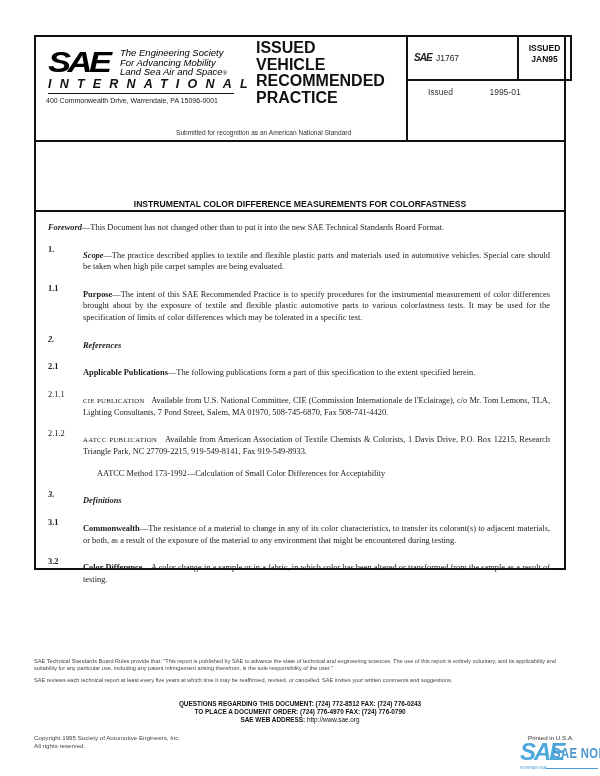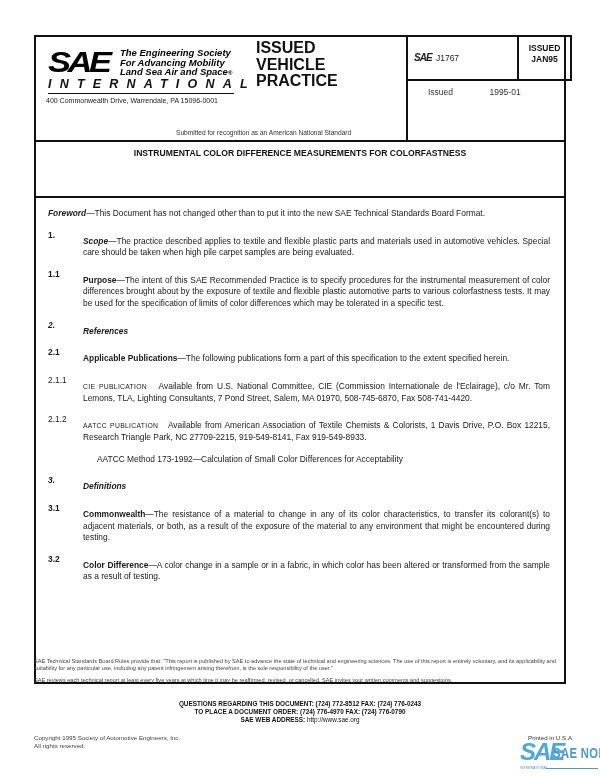--- a/index.html
+++ b/index.html
@@ -7,46 +7,46 @@
   body { position: relative; font-family: "Liberation Sans", sans-serif; color: #111; }
 
   .frame { position: absolute; left: 34px; top: 35px; width: 532px; border: 2px solid #111; }
 
   
   .hdr { position: relative; height: 105px; border-bottom: 2px solid #111; }
   .logo-area { position: absolute; left: 0; top: 0; width: 218px; height: 103px; }
   .sae-mark { position: absolute; left: 12px; top: 12px; font-family: "Liberation Sans", sans-serif;
               font-weight: 900; font-style: italic; font-size: 30px; letter-spacing: -3px; line-height: 26px;
               color: #000; transform: scaleX(1.15); transform-origin: left; }
-  .tagline { position: absolute; left: 84px; top: 11px; font-size: 9.5px; font-weight: bold; font-style: italic;
+  .tagline { position: absolute; left: 84px; top: 11px; font-size: 9.5px; font-weight: normal; font-style: italic;
              line-height: 9.5px; color: #000; }
   .reg { font-size: 6px; font-style: normal; }
   .intl { position: absolute; left: 12px; top: 41px; font-size: 12.5px; font-weight: bold; font-style: italic;
           letter-spacing: 8.2px; line-height: 13px; }
   .intl-rule { position: absolute; left: 12px; top: 56px; width: 186px; border-top: 1.5px solid #111; }
   .address { position: absolute; left: 10px; top: 59px; font-size: 7px; line-height: 9px; color: #222; white-space: nowrap; }
   .submitted { position: absolute; left: 140px; top: 92px; font-size: 6.6px; color: #333; white-space: nowrap; }
 
   .doctype { position: absolute; left: 220px; top: 3px; font-size: 16px; font-weight: bold; line-height: 16.5px; color: #111; }
 
   .idbox { position: absolute; left: 370px; top: -2px; width: 164px; height: 107px; border-left: 2px solid #111; }
   .id-top { position: absolute; left: 0; top: 0; width: 162px; height: 46px; border-bottom: 2px solid #111; border-top: 2px solid #111; }
   .id-num { position: absolute; left: 6px; top: 15px; font-size: 8.5px; color: #222; white-space: nowrap; }
   .id-num .mini-sae { font-weight: 900; font-style: italic; font-size: 10px; letter-spacing: -1px; margin-right: 2px; }
   .id-issued { position: absolute; left: 109px; top: -2px; width: 55px; height: 46px; border-left: 2px solid #111; border-right: 2px solid #111;
                font-size: 8.5px; font-weight: bold; text-align: center; padding-top: 8px; line-height: 11px; }
   .id-date { position: absolute; left: 20px; top: 52px; font-size: 8.5px; color: #333; white-space: nowrap; }
   .id-date span:last-child { margin-left: 34px; }
 
   
-  .titlebox { height: 56px; border-bottom: 2px solid #111; display: flex; align-items: flex-start; justify-content: center; }
+  .titlebox { height: 70px; border-bottom: 2px solid #111; display: flex; align-items: flex-end; justify-content: center; }
   .doc-title { font-size: 8.6px; font-weight: bold; text-align: center; line-height: 11.5px; margin-top: 6px; }
 
   
-  .bodybox { padding: 10px 14px 8px 12px; height: 484px; font-size: 8.4px; line-height: 11.4px; color: #1a1a1a; }
+  .bodybox { padding: 10px 14px 8px 12px; height: 356px; font-size: 8.4px; line-height: 11.4px; color: #1a1a1a; font-family: Liberation Serif, serif; }
   .para { margin-bottom: 10.4px; text-align: justify; }
   .row { display: flex; }
   .num { width: 35px; flex: none; font-weight: normal; }
   .num.b { font-weight: bold; }
   .num.bi { font-weight: bold; font-style: italic; }
   .txt { flex: 1; text-align: justify; margin-top: 6px; }
   .bi { font-weight: bold; font-style: italic; }
   .b { font-weight: bold; }
   .sc { font-size: 6.8px; letter-spacing: 0.3px; text-transform: uppercase; }
   .cite { padding-left: 49px; margin-bottom: 10.4px; }
@@ -78,20 +78,21 @@
         <div><span>Land Sea Air and Space</span><span class="reg">®</span></div>
       </div>
       <div class="intl">INTERNATIONAL</div>
       <div class="intl-rule"></div>
       <div class="address">400 Commonwealth Drive, Warrendale, PA 15096-0001</div>
     </div>
 
     <div class="doctype">
       <div>ISSUED</div>
       <div>VEHICLE</div>
+      <div>RECOMMENDED</div>
       <div>PRACTICE</div>
     </div>
 
     <div class="submitted">Submitted for recognition as an American National Standard</div>
 
     <div class="idbox">
       <div class="id-top">
         <div class="id-num">
           <span class="mini-sae">SAE</span>
           <span>J1767</span>

